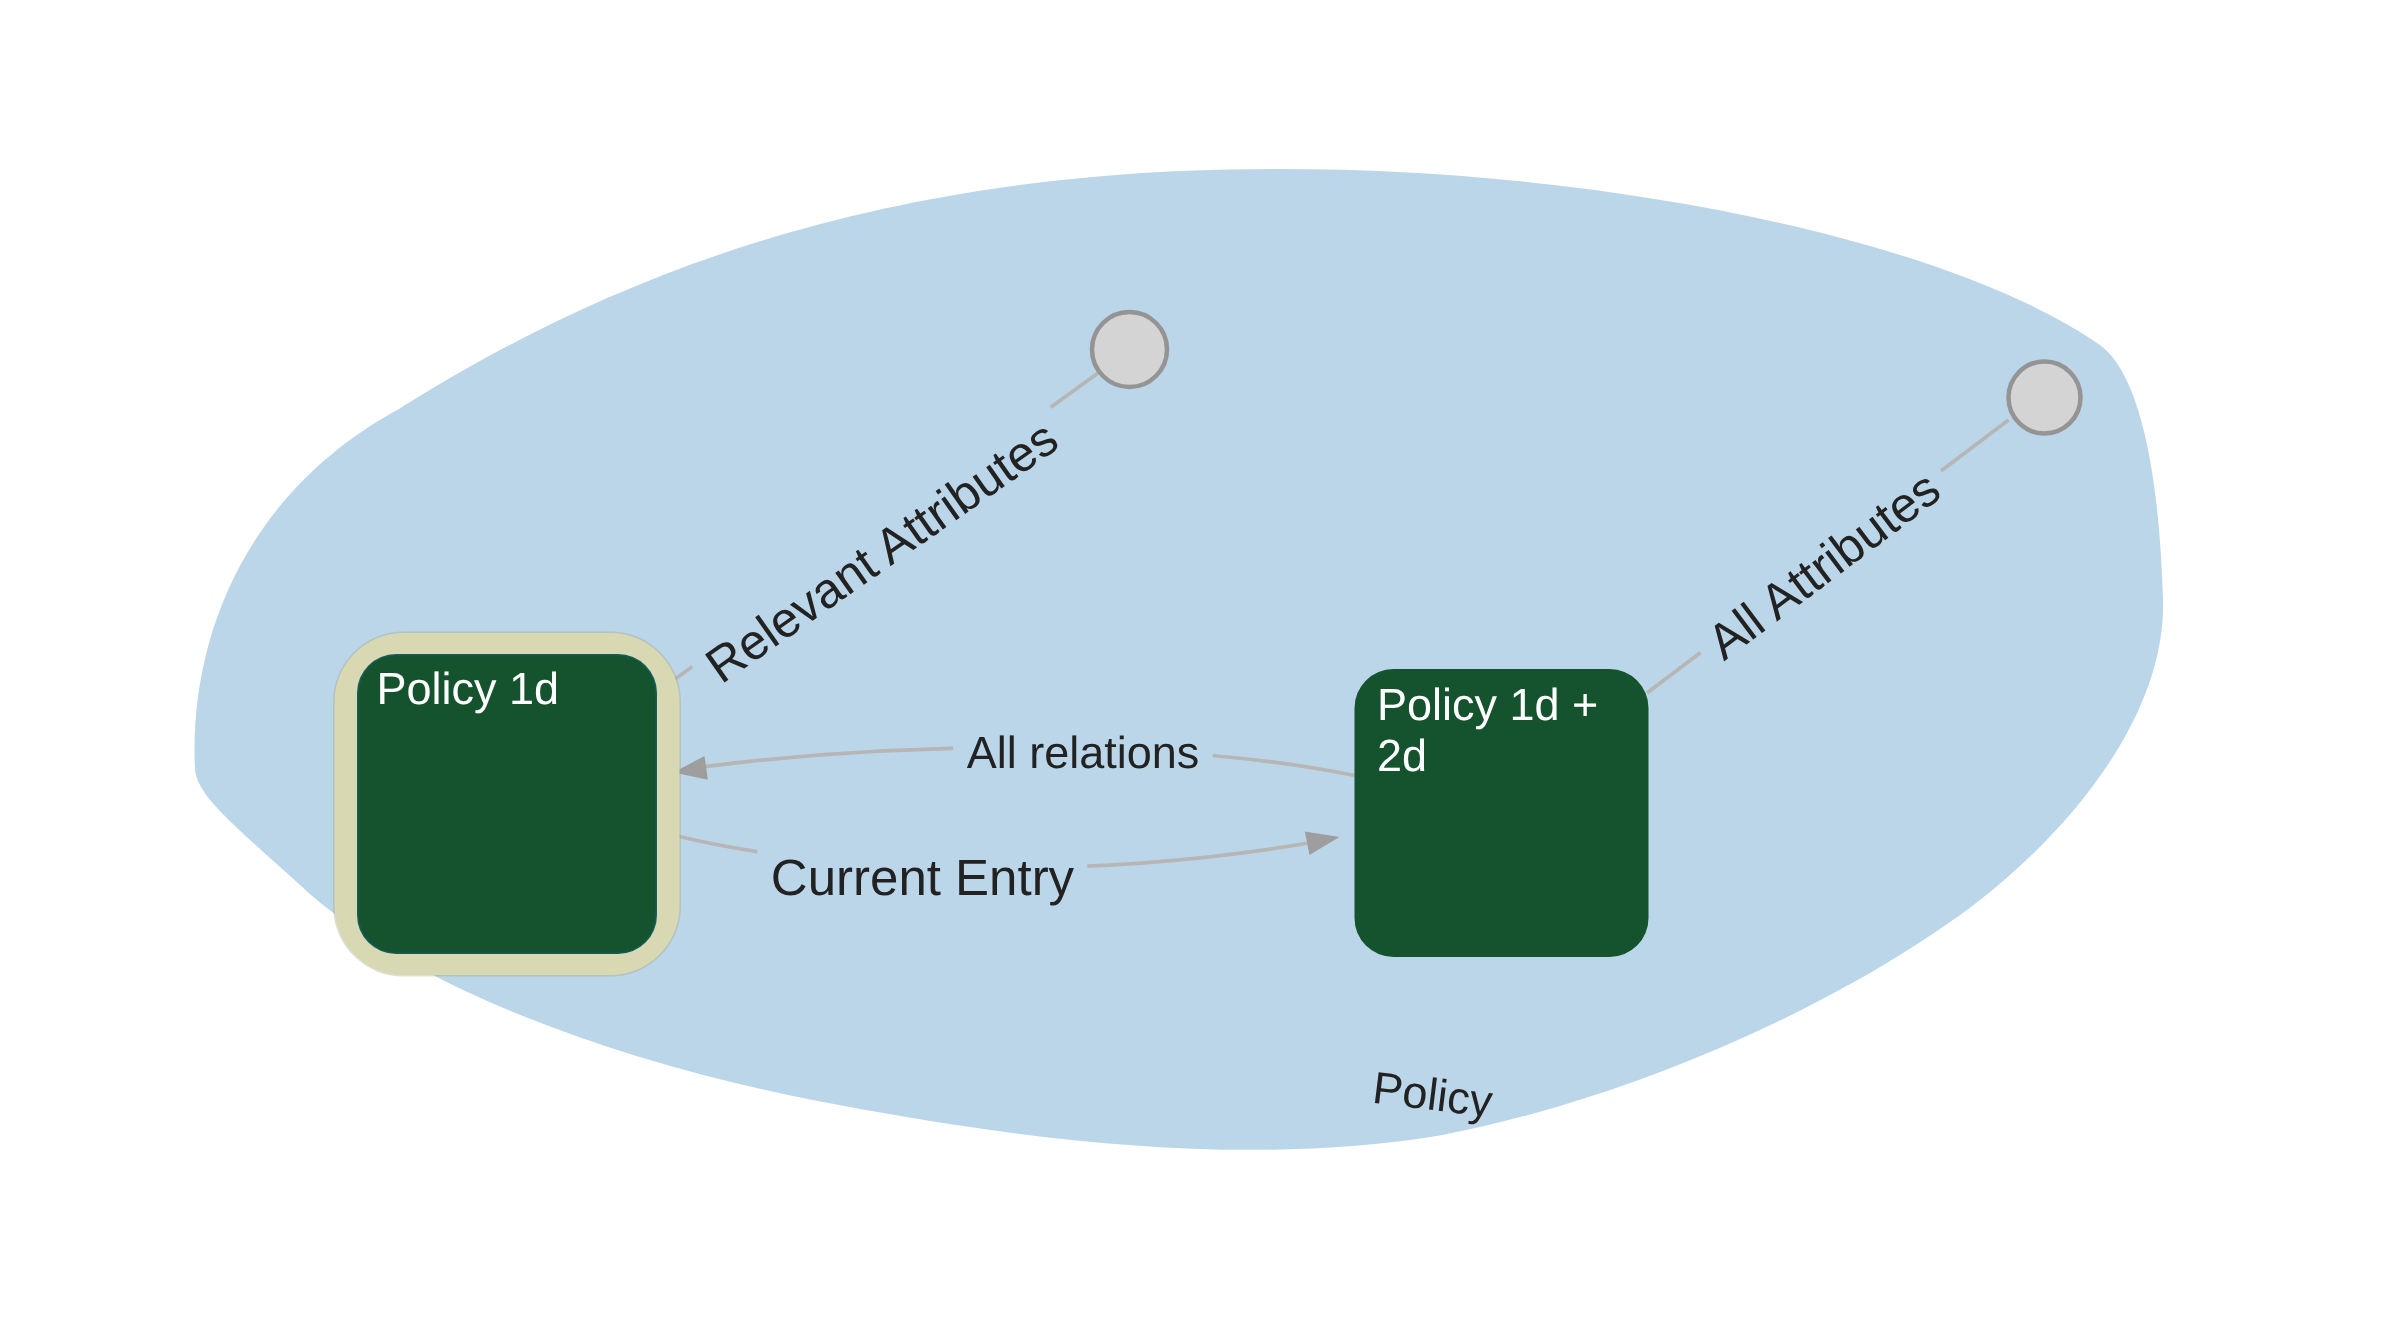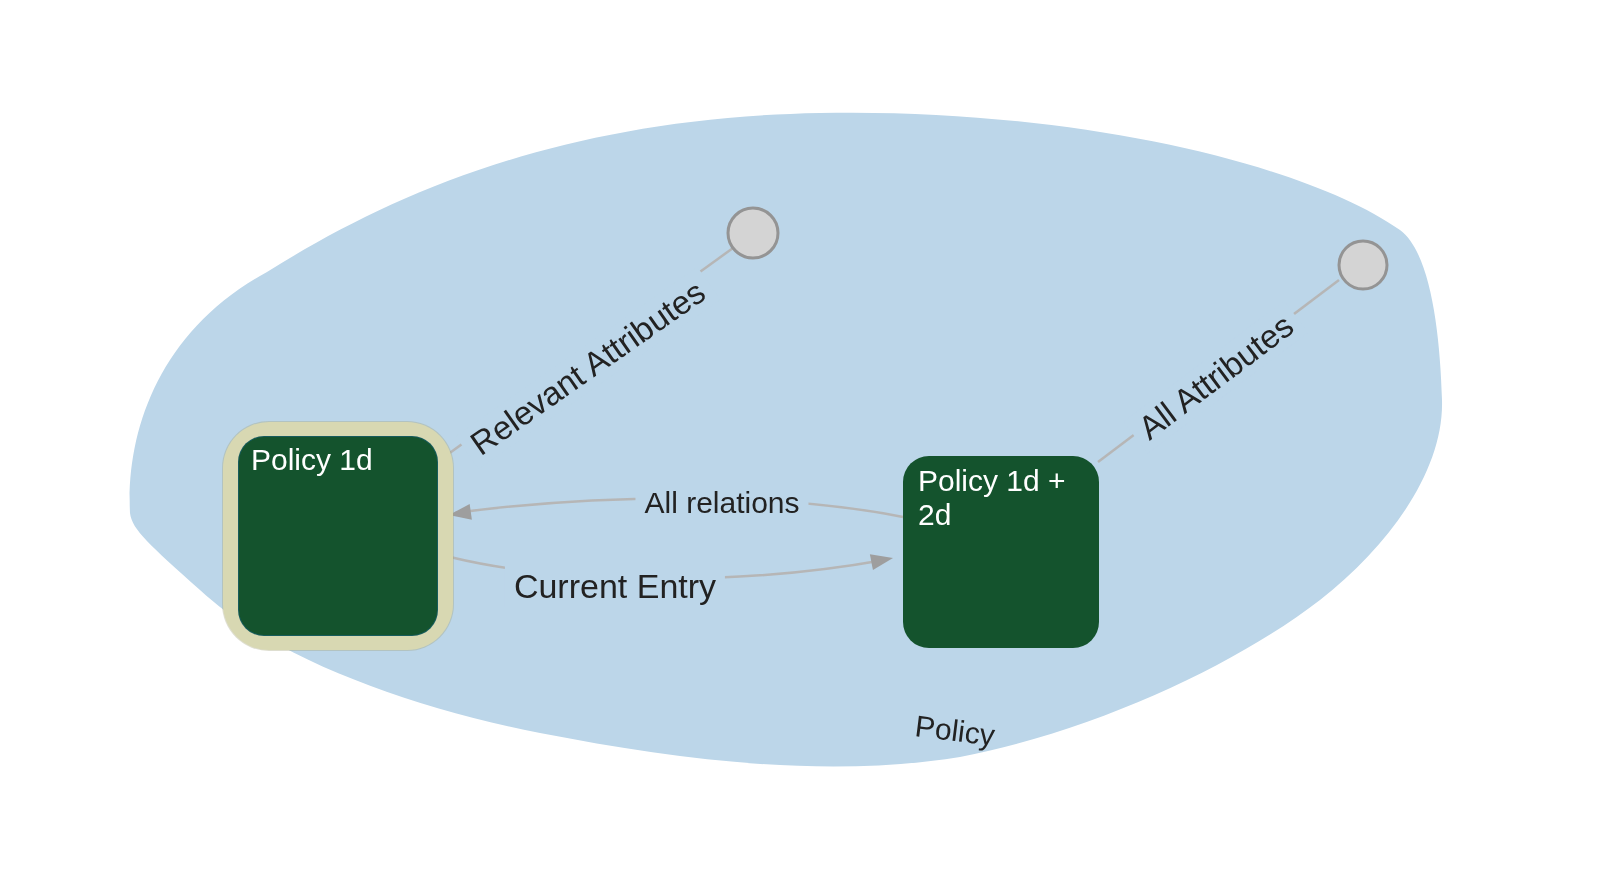--- a/index.html
+++ b/index.html
@@ -58,21 +58,20 @@
     border: 1px solid rgba(30,110,180,0.35);
     border-radius: 26px;
   }
   .node-right {
     position: absolute;
     left: 903px;
     top: 446px;
     width: 196px;
     height: 192px;
     padding: 8px 15px;
-    margin-top: 10px;
   }
   .edge-label {
     position: absolute;
     white-space: nowrap;
     color: #222222;
     background: #bcd6e9;
     padding: 1px 9px;
   }
   .lbl-relevant {
     left: 588px; top: 368px;

